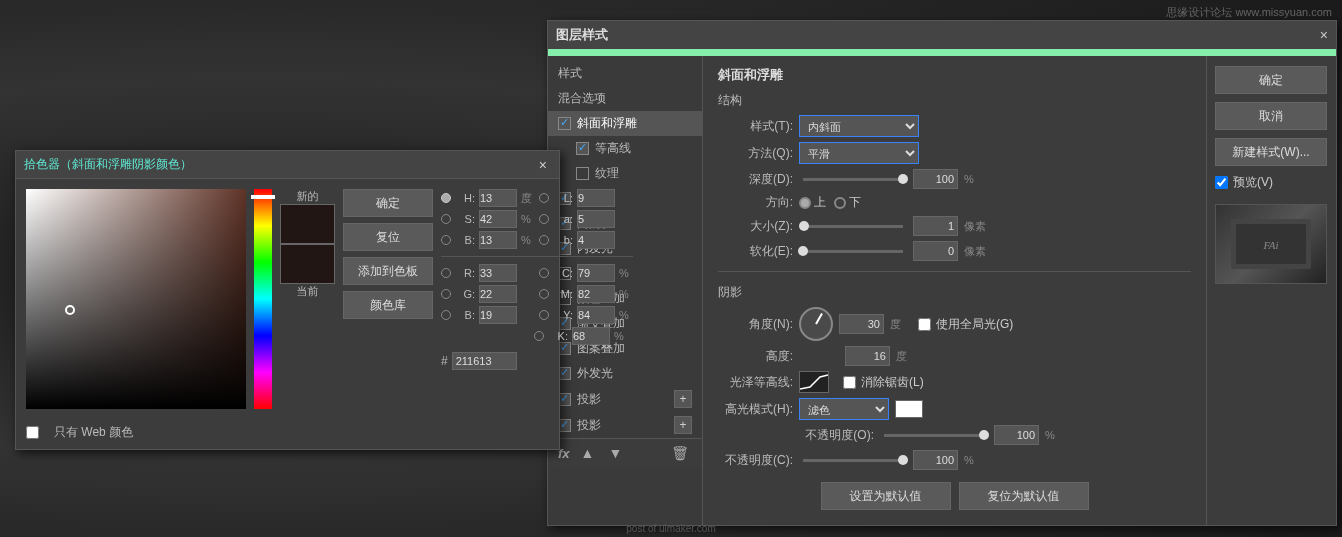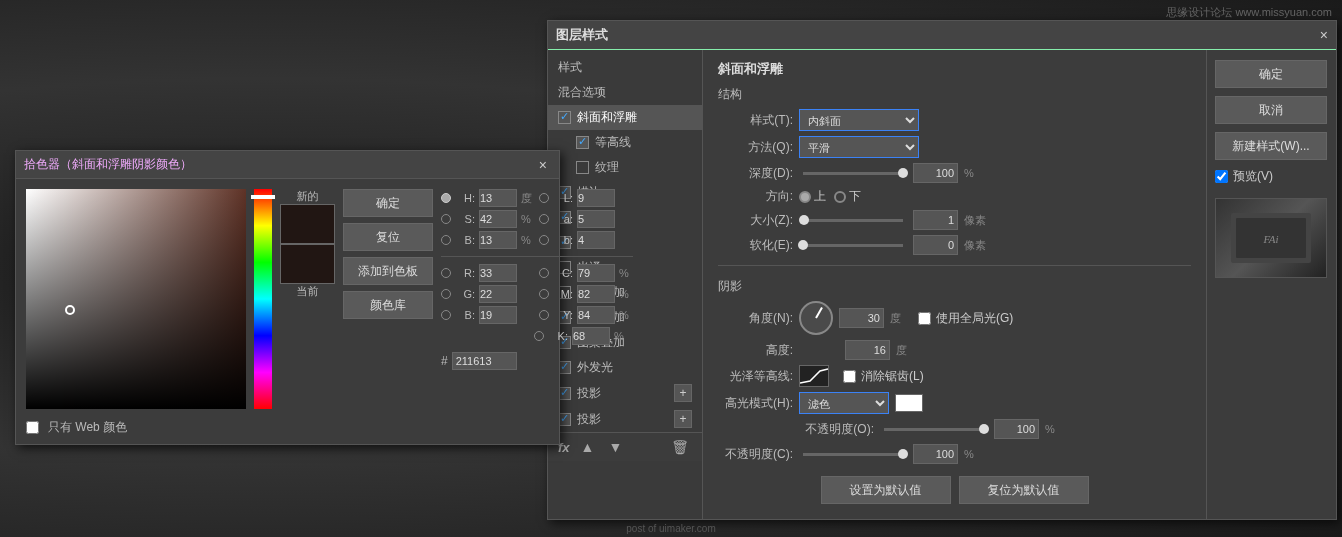--- a/index.html
+++ b/index.html
@@ -36,21 +36,21 @@
     }
     .dialog-title-bar {
       background: #444;
       padding: 5px 8px;
       display: flex;
       justify-content: space-between;
       align-items: center;
       border-bottom: 1px solid #555;
     }
     .dialog-title-bar .title {
-      color: #f0abfc;
+      color: #5eead4;
       font-size: 12px;
     }
     .close-btn {
       background: none;
       border: none;
       color: #ccc;
       cursor: pointer;
       font-size: 14px;
       padding: 0 4px;
     }
@@ -215,21 +215,22 @@
       background: #555;
       border: 1px solid #666;
       color: #ddd;
       padding: 0 3px;
       font-size: 11px;
     }
 
     .web-color-row {
       display: flex;
       align-items: center;
-      gap: 9px;
+      gap: 15px;
+      margin-top: 5px;
       padding: 0 10px 8px 10px;
     }
     .checkbox-small {
       width: 13px;
       height: 13px;
       cursor: pointer;
     }
     .web-label {
       font-size: 12px;
       color: #bbb;
@@ -245,21 +246,21 @@
       border: 1px solid #555;
       z-index: 8;
       box-shadow: 3px 3px 10px rgba(0,0,0,0.7);
     }
     .ls-title-bar {
       background: #444;
       padding: 5px 8px;
       display: flex;
       justify-content: space-between;
       align-items: center;
-      border-bottom: 1px solid #86efac;
+      border-bottom: 7px solid #86efac;
     }
     .ls-title {
       color: #ddd;
       font-size: 13px;
       font-weight: bold;
     }
     .ls-close-btn {
       background: none;
       border: none;
       color: #ccc;

